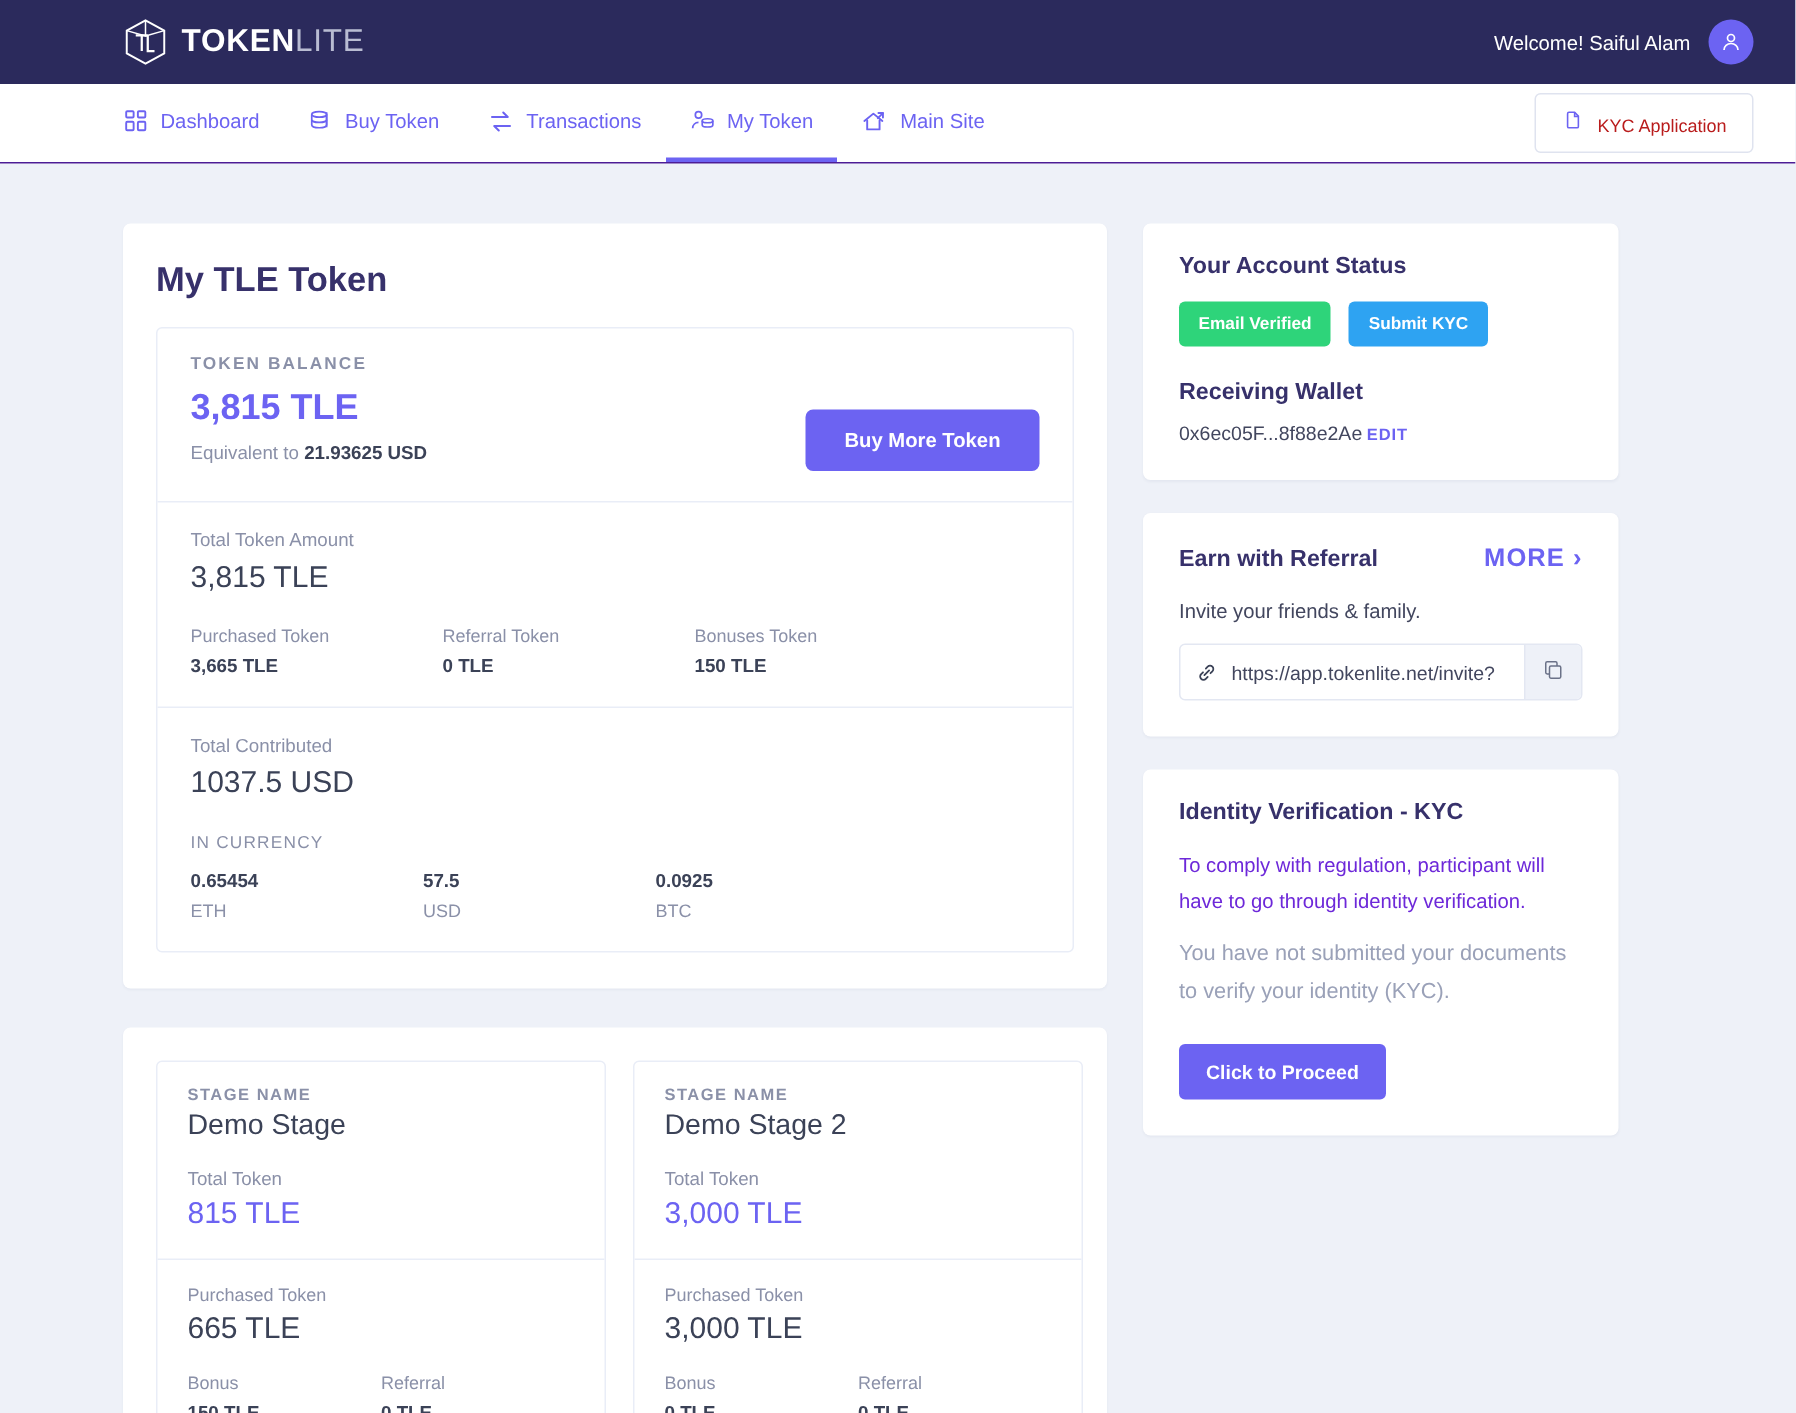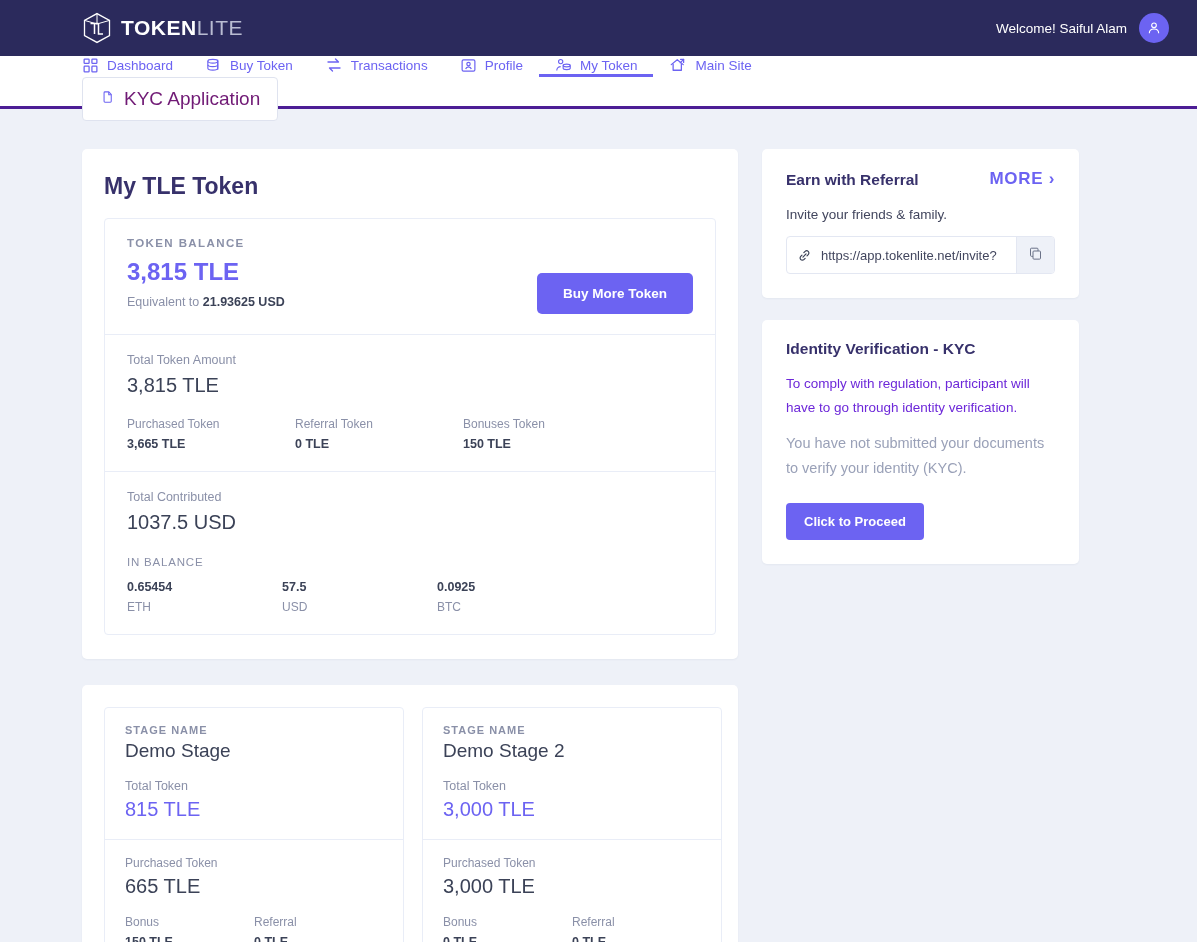--- a/index.html
+++ b/index.html
@@ -32,22 +32,21 @@
   }
 
   
   .navbar {
     height: 53px;
     background: #ffffff;
     display: flex;
     align-items: stretch;
     padding: 0 28px 0 82px;
     justify-content: space-between;
-    border-bottom: 3px solid #4c1d95;
-    flex-direction: column;
+    border-bottom: 1px solid #4c1d95;
   }
   .navlinks { display: flex; align-items: stretch; gap: 0; }
   .navitem {
     display: flex; align-items: center; gap: 8px;
     padding: 0 16px;
     color: #6c63f2;
     font-size: 13.5px;
     cursor: pointer;
     position: relative;
     border-bottom: 3px solid transparent;
@@ -55,22 +54,22 @@
   .navitem:first-child { padding-left: 0; }
   .navitem.active { border-bottom-color: #6c63f2; }
   .navitem svg { display: block; }
   .kyc-wrap { display: flex; align-items: center; }
   .kyc-btn {
     display: flex; align-items: flex-end; gap: 9px;
     border: 1px solid #dfe3ef;
     border-radius: 4px;
     background: #fff;
     padding: 10px 17px;
-    color: #701a75;
-    font-size: 19px;
+    color: #b91c1c;
+    font-size: 12px;
     cursor: pointer;
   }
 
   
   .page { display: flex; gap: 24px; padding: 40px 114px 0 82px; align-items: flex-start; }
   .col-main { width: 656px; flex: none; }
   .col-side { width: 317px; flex: none; }
 
   .panel {
     background: #ffffff;
@@ -214,30 +213,20 @@
     <div class="navitem">
       <span>
         <svg width="18" height="18" viewBox="0 0 24 24" fill="none" stroke="#6c63f2" stroke-width="1.8" stroke-linecap="round" stroke-linejoin="round">
           <path d="M4 8h14l-4-4"></path>
             <path d="M20 16H6l4 4"></path>
         </svg>
       </span>
       <span>Transactions</span>
     </div>
 
-    <div class="navitem">
-      <span>
-        <svg width="17" height="17" viewBox="0 0 24 24" fill="none" stroke="#6c63f2" stroke-width="1.7">
-          <rect x="3" y="4" width="18" height="16" rx="2"></rect>
-          <circle cx="12" cy="10" r="2.4"></circle>
-          <path d="M8 17c.6-1.9 2.2-3 4-3s3.4 1.1 4 3"></path>
-        </svg>
-      </span>
-      <span>Profile</span>
-    </div>
 
     <div class="navitem active">
       <span>
         <svg width="17" height="17" viewBox="0 0 24 24" fill="none" stroke="#6c63f2" stroke-width="1.6">
           <circle cx="8" cy="6.5" r="3"></circle>
           <path d="M2.5 19c0-3.2 2.5-5.5 5.5-5.5"></path>
           <ellipse cx="16.5" cy="12" rx="5" ry="1.9"></ellipse>
           <path d="M11.5 12v4c0 1 2.2 1.9 5 1.9s5-.9 5-1.9v-4"></path>
         </svg>
       </span>
@@ -308,21 +297,21 @@
             <div>
               <div class="t-lbl">Bonuses Token</div>
               <div class="t-val">150 TLE</div>
             </div>
           </div>
         </div>
 
         <div class="sec">
           <div class="lbl-sm">Total Contributed</div>
           <div class="val-lg">1037.5 USD</div>
-          <div class="cur-caps">IN BALANCE</div>
+          <div class="cur-caps">IN CURRENCY</div>
           <div class="cur-row">
             <div>
               <div class="cur-val">0.65454</div>
               <div class="cur-name">ETH</div>
             </div>
             <div>
               <div class="cur-val">57.5</div>
               <div class="cur-name">USD</div>
             </div>
             <div>
@@ -383,20 +372,31 @@
           </div>
         </div>
 
       </div>
 
     </div>
   </div>
 
   <div class="col-side">
 
+    <div class="card">
+      <div class="card-title">Your Account Status</div>
+      <div class="badges">
+        <button class="badge green">Email Verified</button>
+        <button class="badge blue">Submit KYC</button>
+      </div>
+      <div class="sub-title">Receiving Wallet</div>
+      <div class="wallet">
+        <span>0x6ec05F...8f88e2Ae</span><span class="edit">EDIT</span>
+      </div>
+    </div>
 
     <div class="card">
       <div class="card-head">
         <span class="card-title">Earn with Referral</span>
         <span class="more">MORE ›</span>
       </div>
       <div class="invite-txt">Invite your friends &amp; family.</div>
       <div class="link-box">
         <span class="link-ico">
           <svg width="15" height="15" viewBox="0 0 24 24" fill="none" stroke="#3b4257" stroke-width="1.9" stroke-linecap="round">

